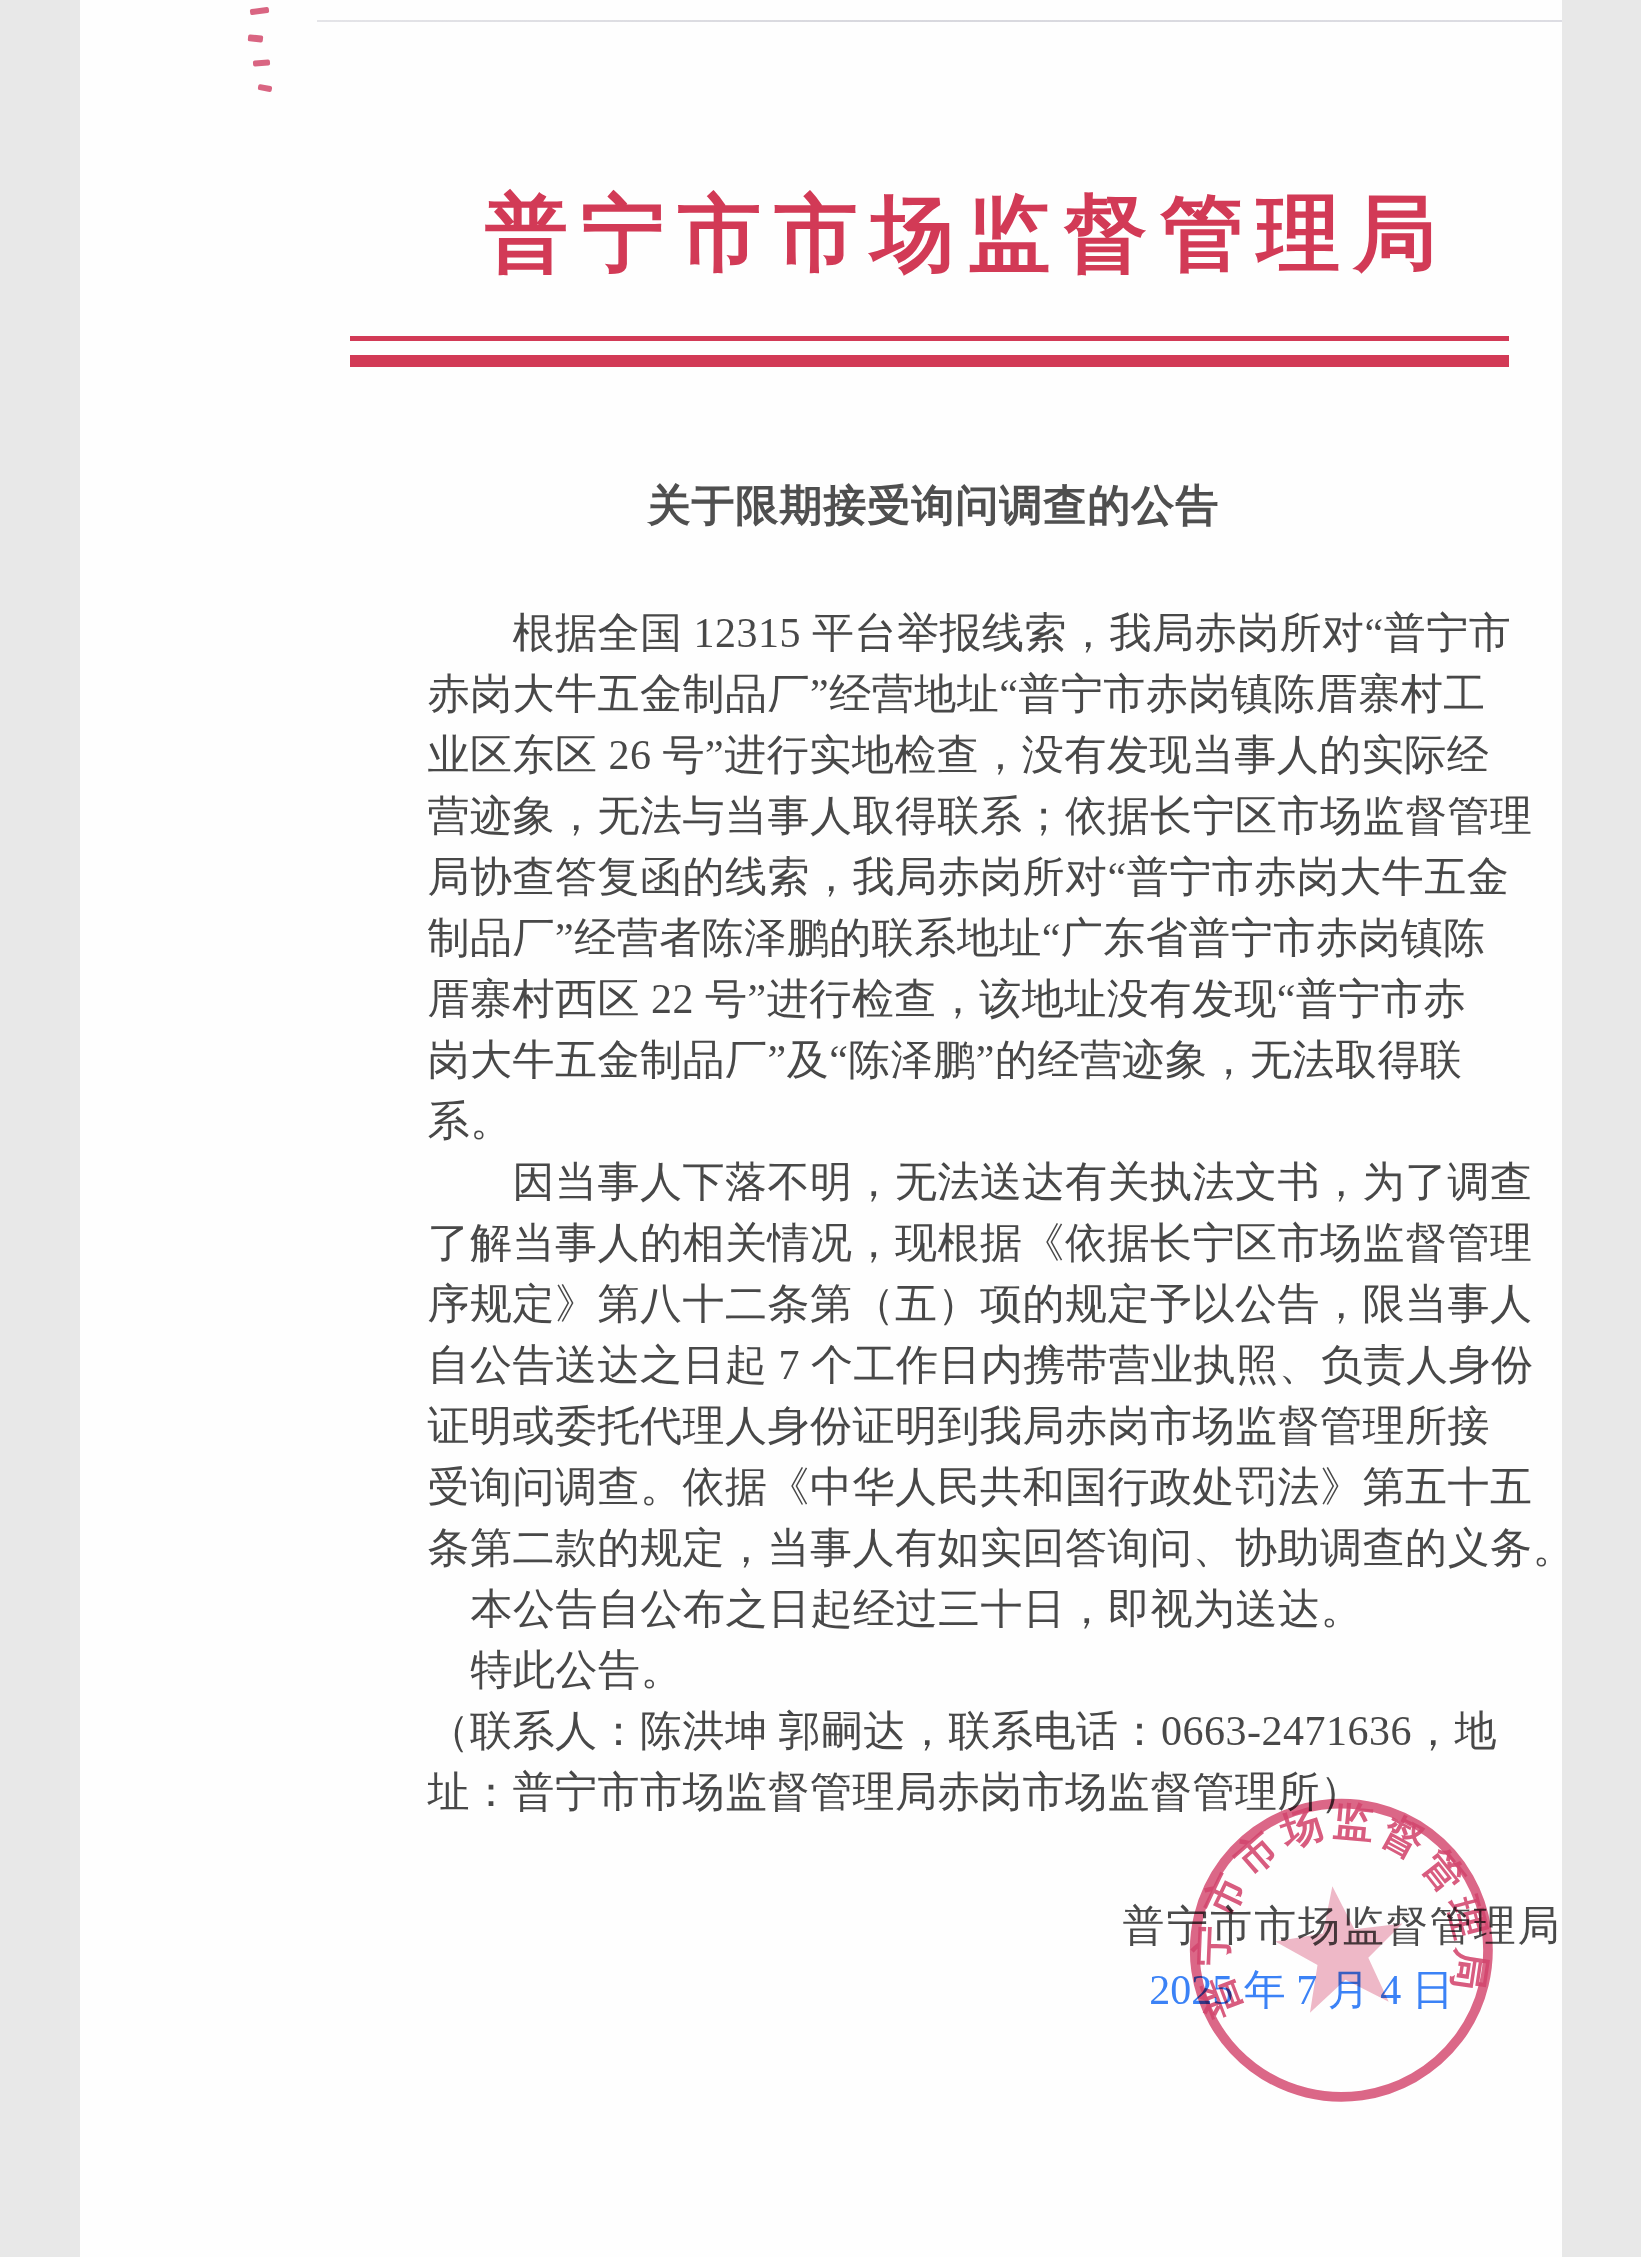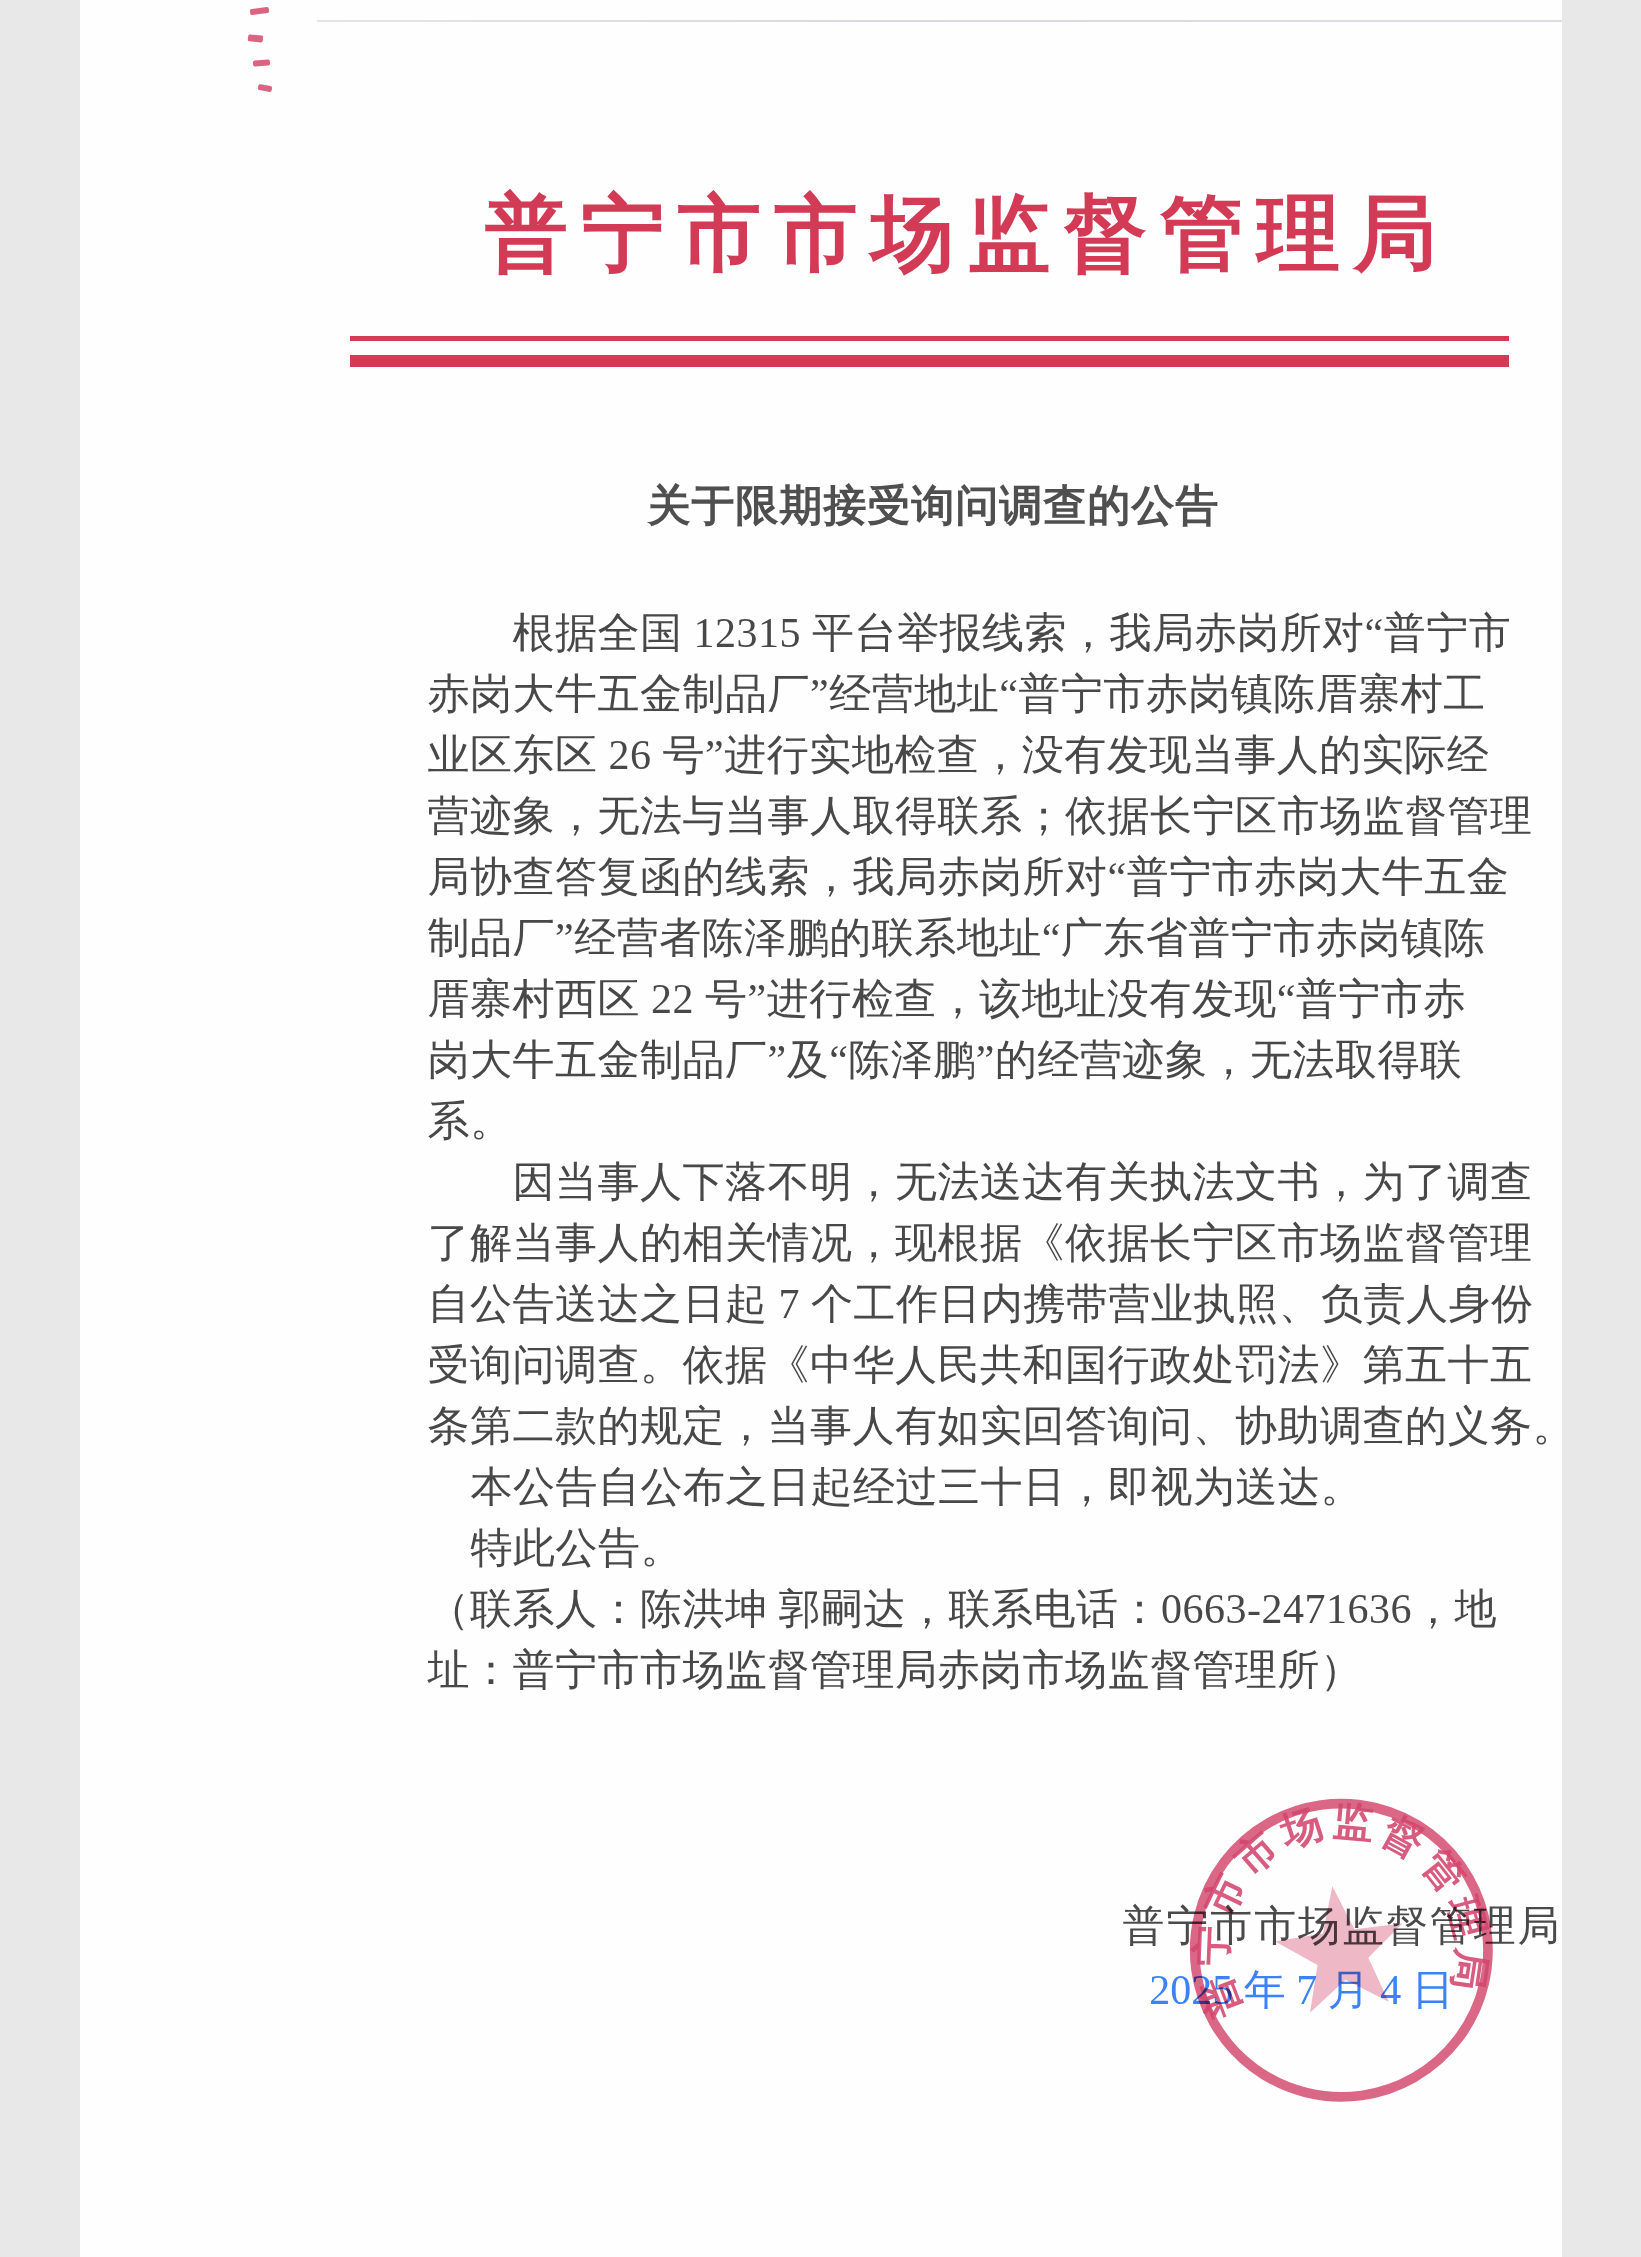--- a/index.html
+++ b/index.html
@@ -96,21 +96,23 @@
     <div class="body-line">赤岗大牛五金制品厂”经营地址“普宁市赤岗镇陈厝寨村工</div>
     <div class="body-line">业区东区 26 号”进行实地检查，没有发现当事人的实际经</div>
     <div class="body-line">营迹象，无法与当事人取得联系；依据长宁区市场监督管理</div>
     <div class="body-line">局协查答复函的线索，我局赤岗所对“普宁市赤岗大牛五金</div>
     <div class="body-line">制品厂”经营者陈泽鹏的联系地址“广东省普宁市赤岗镇陈</div>
     <div class="body-line">厝寨村西区 22 号”进行检查，该地址没有发现“普宁市赤</div>
     <div class="body-line">岗大牛五金制品厂”及“陈泽鹏”的经营迹象，无法取得联</div>
     <div class="body-line">系。</div>
     <div class="body-line indent-2">因当事人下落不明，无法送达有关执法文书，为了调查</div>
     <div class="body-line">了解当事人的相关情况，现根据《依据长宁区市场监督管理</div>
+    <div class="body-line">序规定》第八十二条第（五）项的规定予以公告，限当事人</div>
     <div class="body-line">自公告送达之日起 7 个工作日内携带营业执照、负责人身份</div>
+    <div class="body-line">证明或委托代理人身份证明到我局赤岗市场监督管理所接</div>
     <div class="body-line">受询问调查。依据《中华人民共和国行政处罚法》第五十五</div>
     <div class="body-line">条第二款的规定，当事人有如实回答询问、协助调查的义务。</div>
     <div class="body-line indent-1">本公告自公布之日起经过三十日，即视为送达。</div>
     <div class="body-line indent-1">特此公告。</div>
     <div class="body-line">（联系人：陈洪坤 郭嗣达，联系电话：0663-2471636，地</div>
     <div class="body-line">址：普宁市市场监督管理局赤岗市场监督管理所）</div>
   </div>
 
   <div class="sig-org">普宁市市场监督管理局</div>
   <div class="sig-date">2025 年 7 月 4 日</div>

